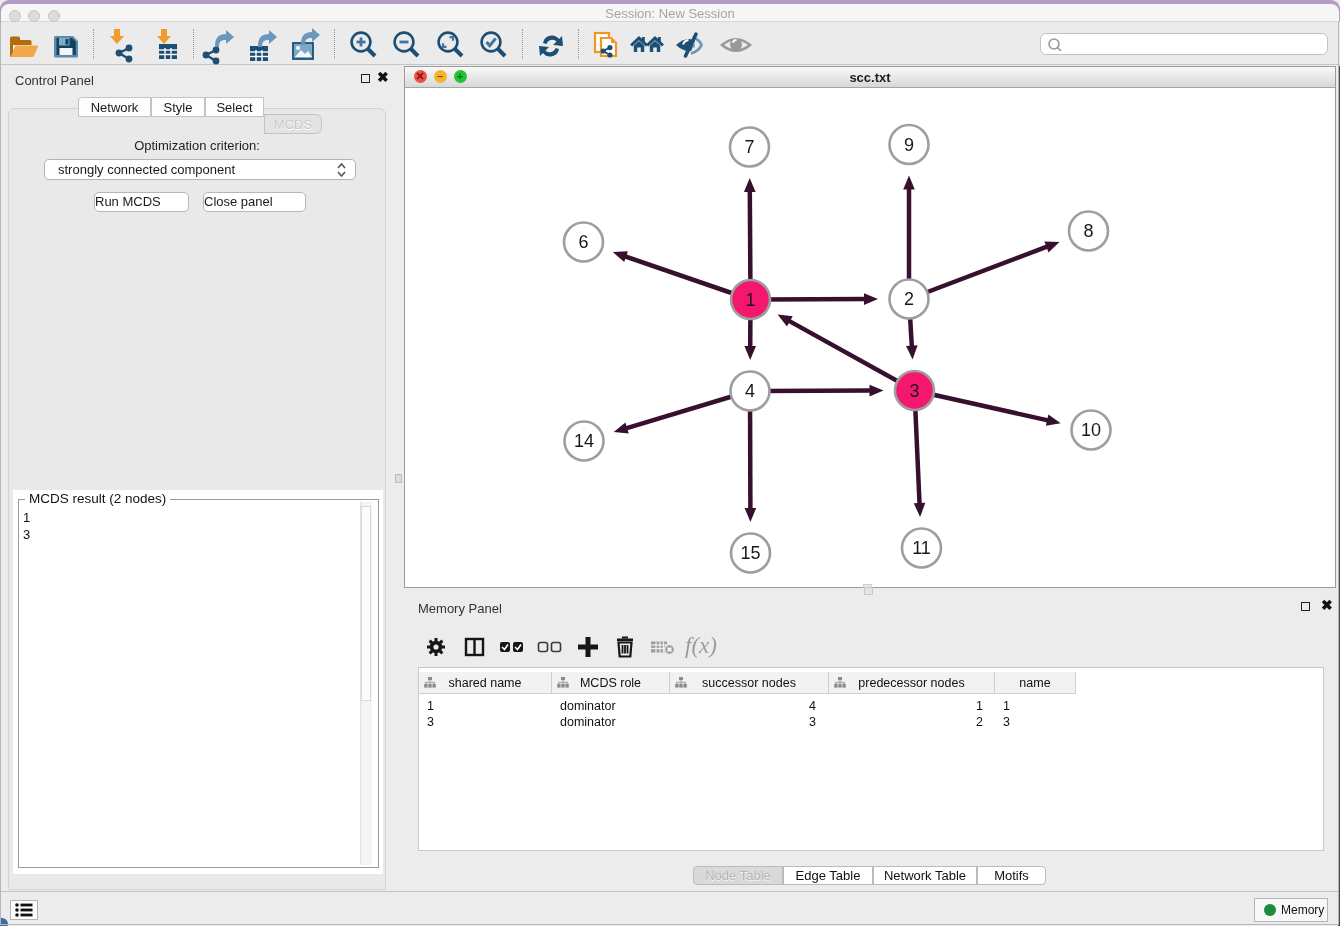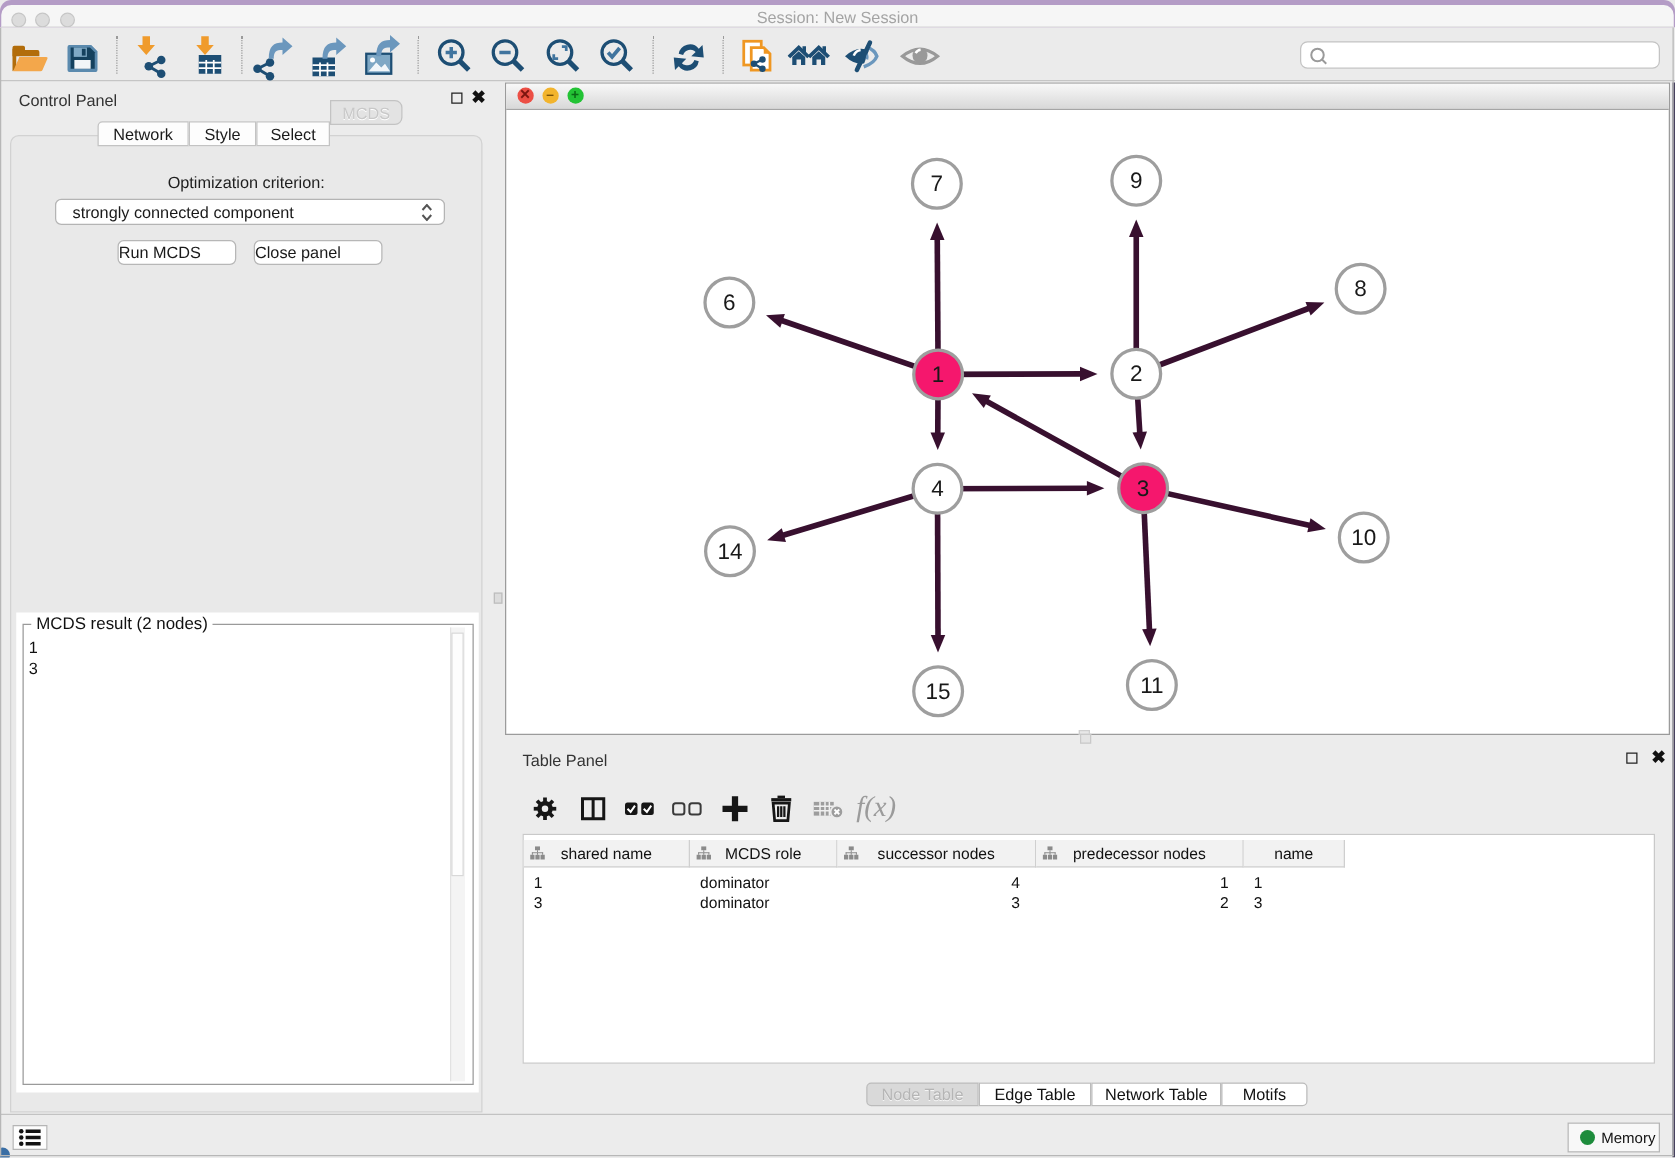--- a/index.html
+++ b/index.html
@@ -206,21 +206,21 @@
 
 <div class="abs" id="cpbody"></div>
 <div class="abs" id="cph">
     <span class="t">Control Panel</span>
 <span class="flt" style="left:361px;top:8px"></span>
     <span class="xico" style="left:377px;top:6px">✖</span>
   </div>
 <div class="abs tab" style="left:78px;top:97px;width:73px;border-radius:4px 0 0 0">Network</div>
 <div class="abs tab" style="left:151px;top:97px;width:54px">Style</div>
 <div class="abs tab" style="left:205px;top:97px;width:59px">Select</div>
-<div class="abs tab" style="left:264px;top:80px;width:58px;background:#e3e3e3;color:#c8c8c8;text-shadow:0 1px 0 #fff;border-radius:0 6px 6px 0">MCDS</div>
+<div class="abs tab" style="left:264px;top:114px;width:58px;background:#e3e3e3;color:#c8c8c8;text-shadow:0 1px 0 #fff;border-radius:0 6px 6px 0">MCDS</div>
 <div class="abs" id="optlab">Optimization criterion:</div>
 <div class="abs" id="dd">strongly connected component
 <svg width="9" height="14" style="position:absolute;right:9px;top:3px" viewBox="0 0 9 14">
       <path d="M1 5 L4.5 1 L8 5" fill="none" stroke="#555" stroke-width="1.6"></path>
       <path d="M1 9 L4.5 13 L8 9" fill="none" stroke="#555" stroke-width="1.6"></path>
     </svg></div>
 <div class="abs btn" style="left:94px;width:95px">Run MCDS</div>
 <div class="abs btn" style="left:203px;width:103px">Close panel</div>
 <div class="abs" id="resultpanel">
   <div id="fieldset">
@@ -279,30 +279,31 @@
 <circle cx="1091.0" cy="429.0" r="19.5" fill="#ffffff" stroke="#9e9e9e" stroke-width="2.6"></circle>
 <text x="1091.0" y="435.0" text-anchor="middle" font-size="18" fill="#191919">10</text>
 <circle cx="921.5" cy="547.0" r="19.5" fill="#ffffff" stroke="#9e9e9e" stroke-width="2.6"></circle>
 <text x="921.5" y="553.0" text-anchor="middle" font-size="18" fill="#191919">11</text>
 <circle cx="584.0" cy="440.0" r="19.5" fill="#ffffff" stroke="#9e9e9e" stroke-width="2.6"></circle>
 <text x="584.0" y="446.0" text-anchor="middle" font-size="18" fill="#191919">14</text>
 <circle cx="750.5" cy="552.0" r="19.5" fill="#ffffff" stroke="#9e9e9e" stroke-width="2.6"></circle>
 <text x="750.5" y="558.0" text-anchor="middle" font-size="18" fill="#191919">15</text>
     </svg>
 <div id="nettitle">
+      <span class="t">scc.txt</span>
 <span class="mac" style="left:8.5px;background:#ec4f45;color:#7c150f">✕</span>
 <span class="mac" style="left:28.5px;background:#f2b42d;color:#7a5206">–</span>
 <span class="mac" style="left:48.5px;background:#23c335;color:#0b6b16">+</span>
 </div>
 <div style="position:absolute;left:458px;bottom:-1px;width:9px;height:4px;background:#e8e8e8;border:1px solid #cfcfcf"></div>
 </div>
 <div class="abs" style="left:864px;top:587px;width:9px;height:8px;background:#e4e4e4;border:1px solid #c9c9c9"></div>
 
 <div class="abs" id="tph">
-    <span style="position:absolute;left:13px;top:5px;font-size:13px;color:#333">Table Panel</span>
+    <span style="position:absolute;left:13px;top:5px;font-size:13px;color:#333">Memory Panel</span>
 <span class="flt" style="left:896px;top:6px"></span>
     <span class="xico" style="left:916px;top:4px">✖</span>
   </div>
 <div class="abs" id="tpbar">
     <svg style="position:absolute;left:3px;top:2px" width="30" height="30" viewBox="0 0 30 30">
       <g fill="#161616">
         <circle cx="15" cy="15" r="6.2"></circle>
         <rect x="13.5" y="6" width="3" height="18" transform="rotate(0 15 15)"></rect>
         <rect x="13.5" y="6" width="3" height="18" transform="rotate(45 15 15)"></rect>
         <rect x="13.5" y="6" width="3" height="18" transform="rotate(90 15 15)"></rect>

